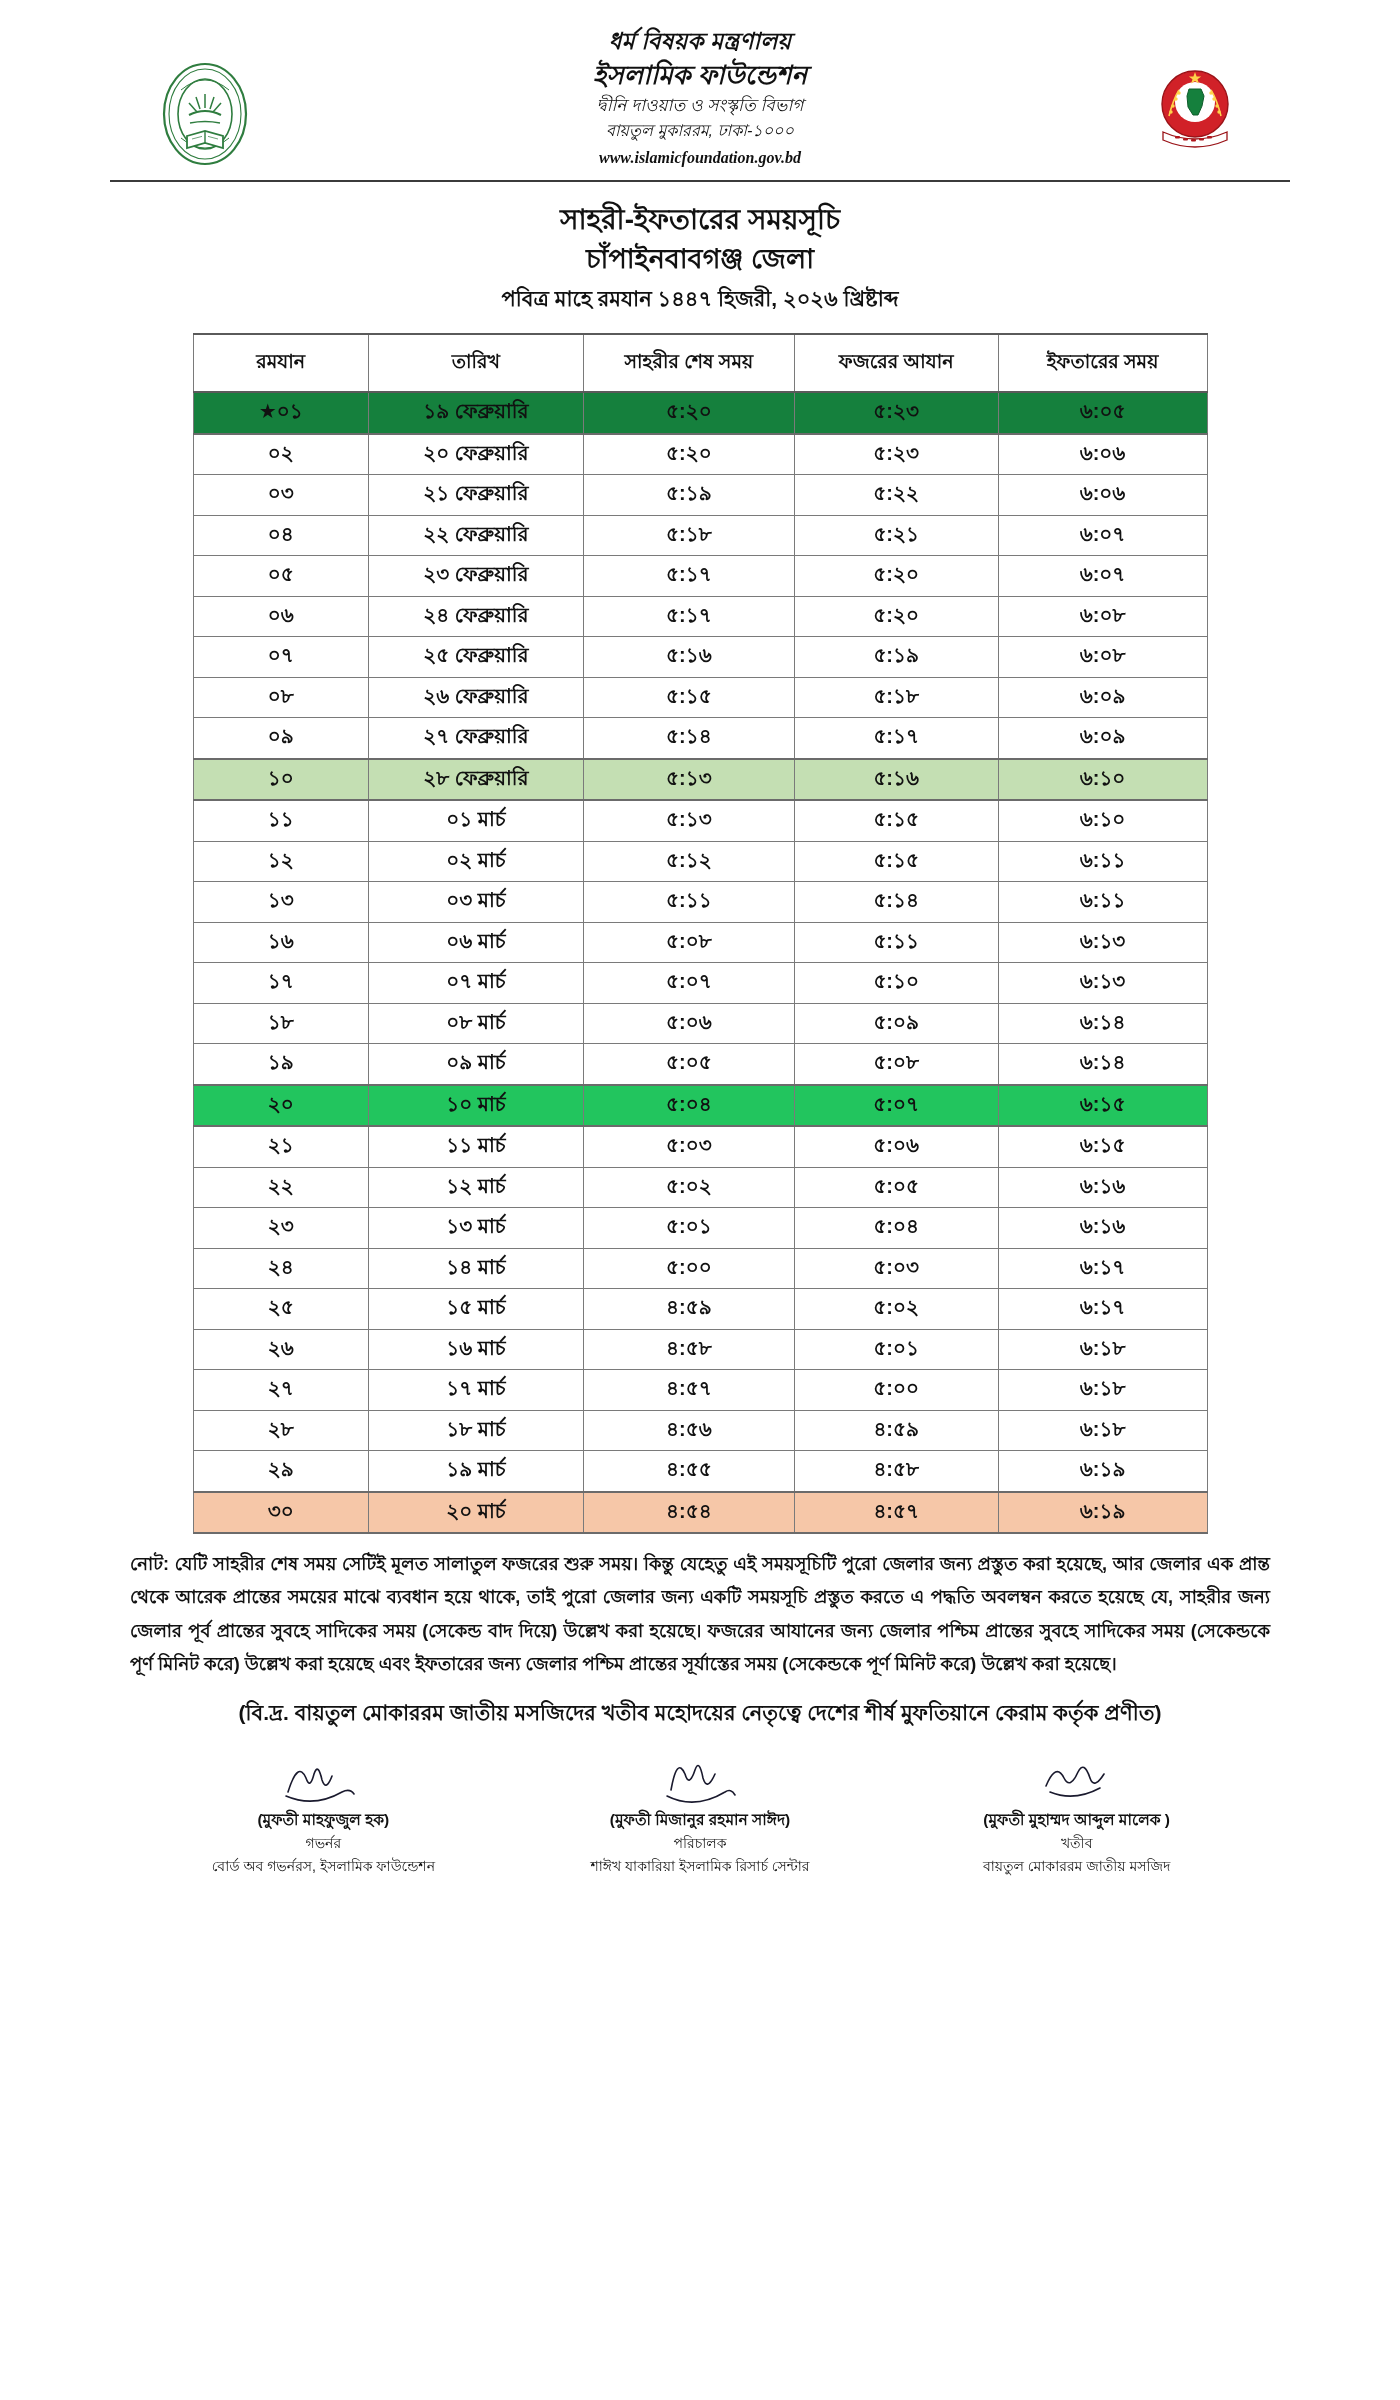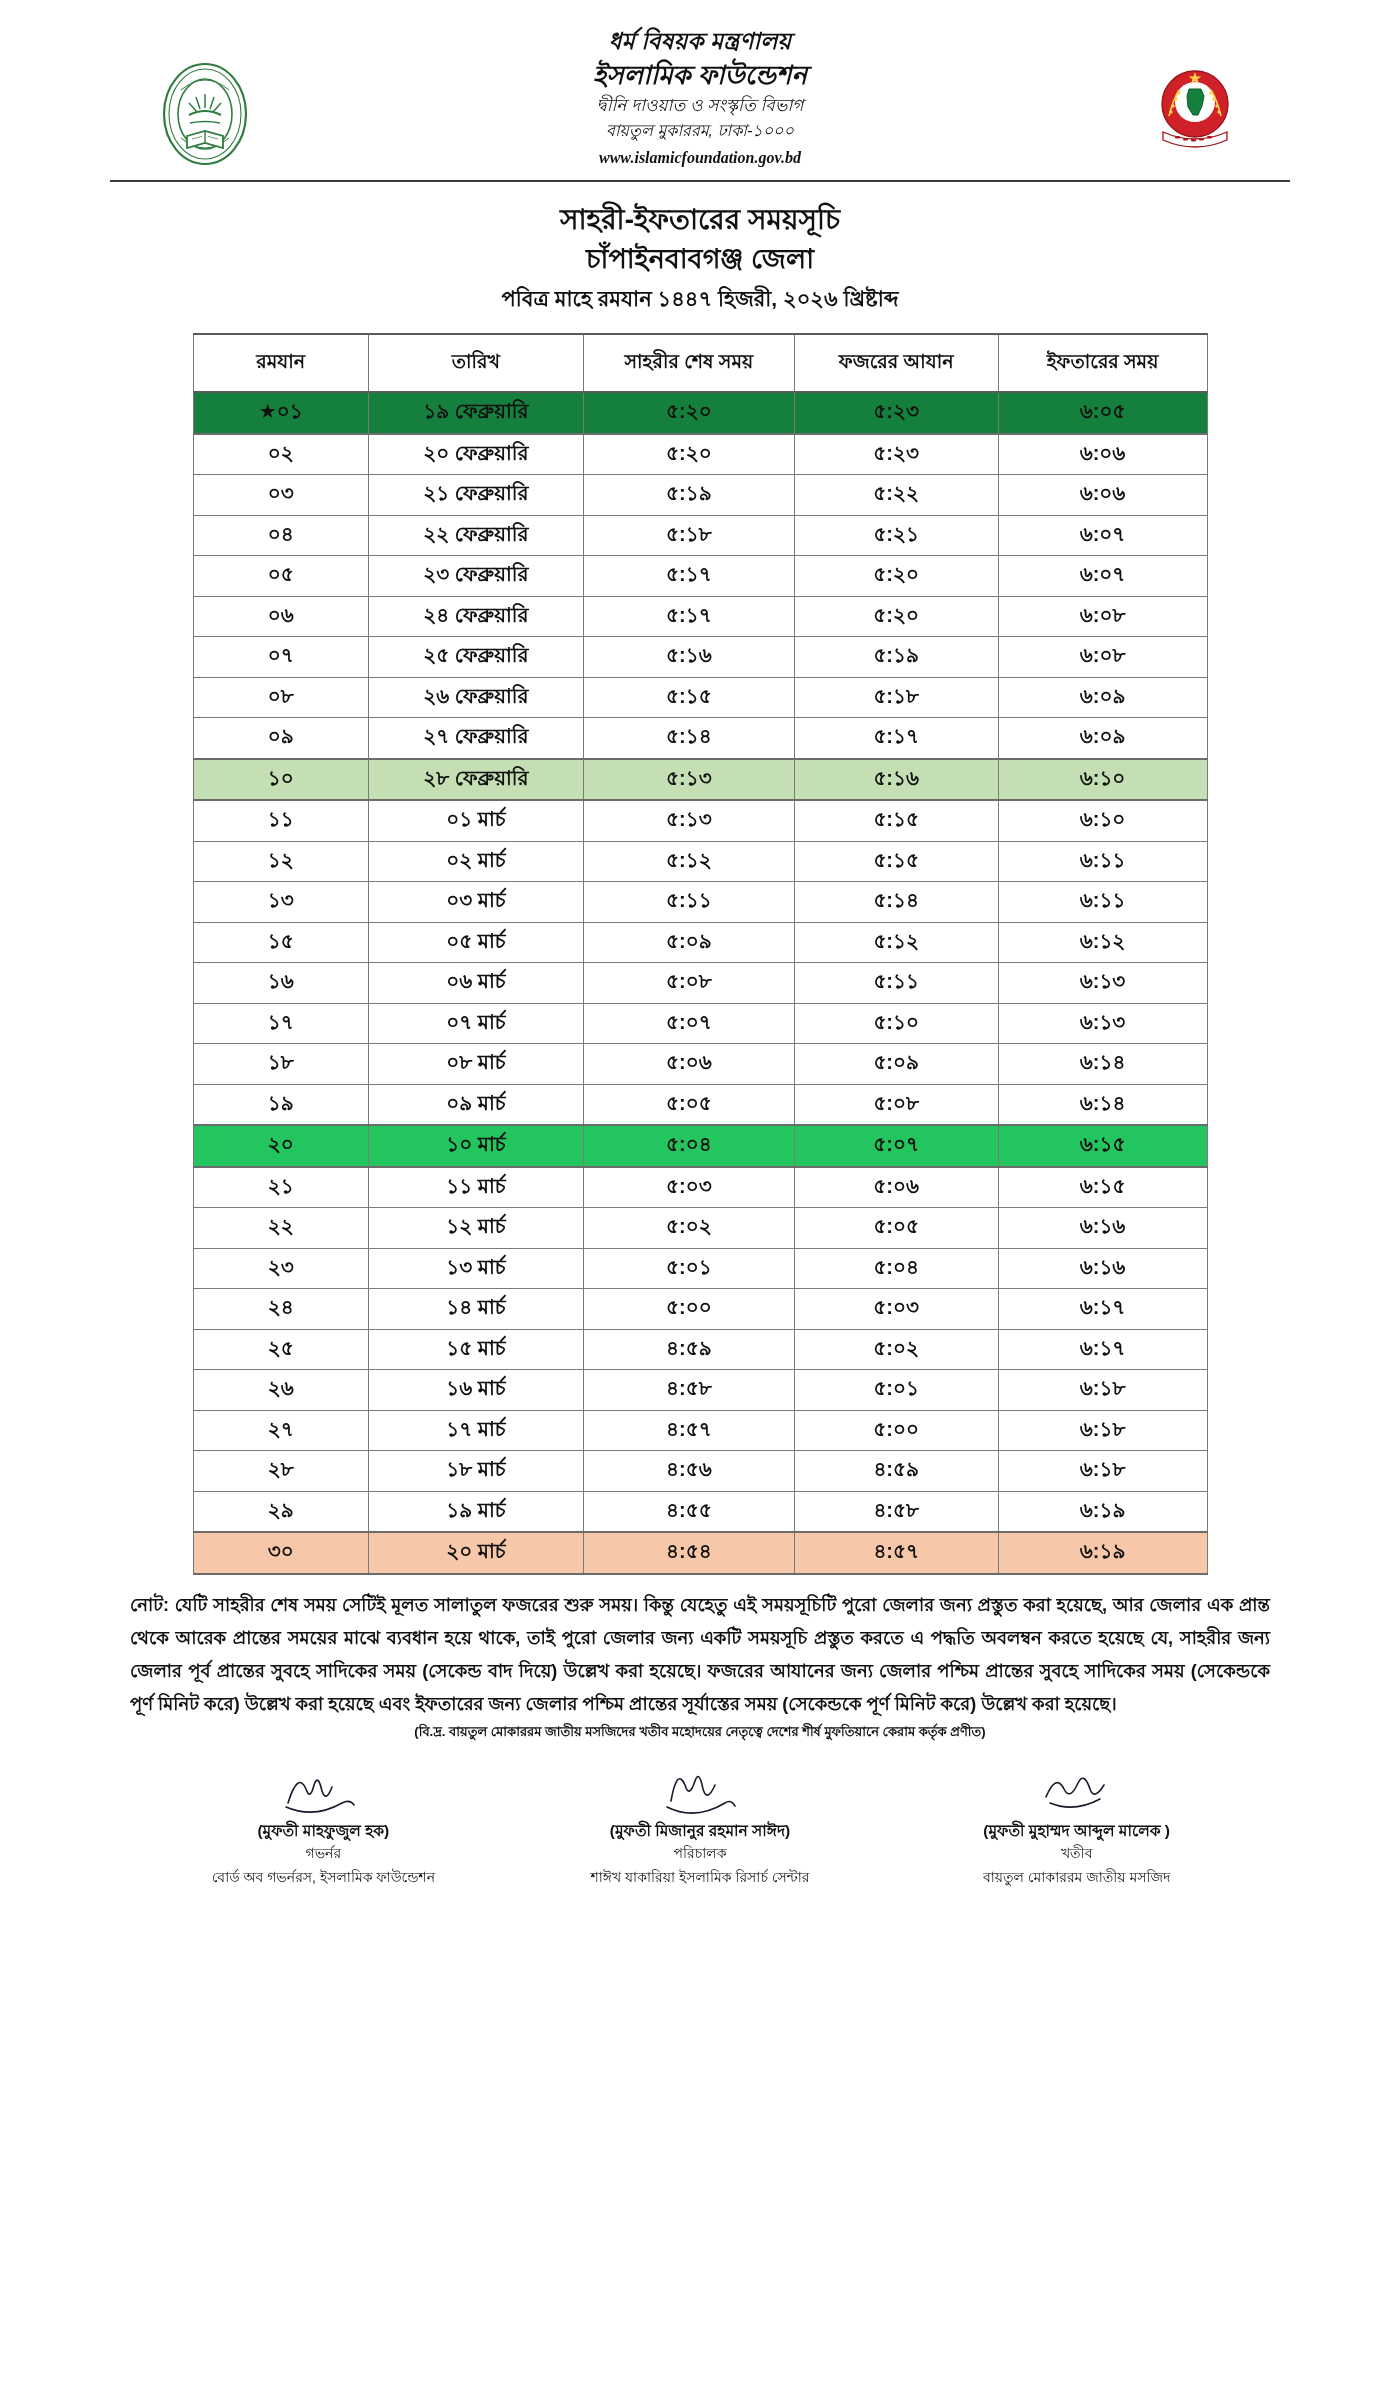--- a/index.html
+++ b/index.html
@@ -169,22 +169,23 @@
   .note-para {
     font-size: 18px;
     font-weight: 600;
     line-height: 1.85;
     text-align: justify;
   }
   .note-para .lbl { font-weight: bold; }
 
   .prepared {
     text-align: center;
-    font-size: 13px;
-    font-weight: bold;
+    font-size: 21px;
+    font-weight: bold;
+    margin-top: 16px;
   }
 
   
   .signatures {
     display: flex;
     justify-content: space-between;
     width: 1130px;
     margin: 14px auto 0 auto;
   }
   .sig-block {
@@ -406,27 +407,20 @@
             <td>৫:১২</td>
             <td>৫:১৫</td>
             <td>৬:১১</td>
           </tr>
           <tr>
             <td>১৩</td>
             <td>০৩ মার্চ</td>
             <td>৫:১১</td>
             <td>৫:১৪</td>
             <td>৬:১১</td>
-          </tr>
-          <tr>
-            <td>১৫</td>
-            <td>০৫ মার্চ</td>
-            <td>৫:০৯</td>
-            <td>৫:১২</td>
-            <td>৬:১২</td>
           </tr>
           <tr>
             <td>১৬</td>
             <td>০৬ মার্চ</td>
             <td>৫:০৮</td>
             <td>৫:১১</td>
             <td>৬:১৩</td>
           </tr>
           <tr>
             <td>১৭</td>

